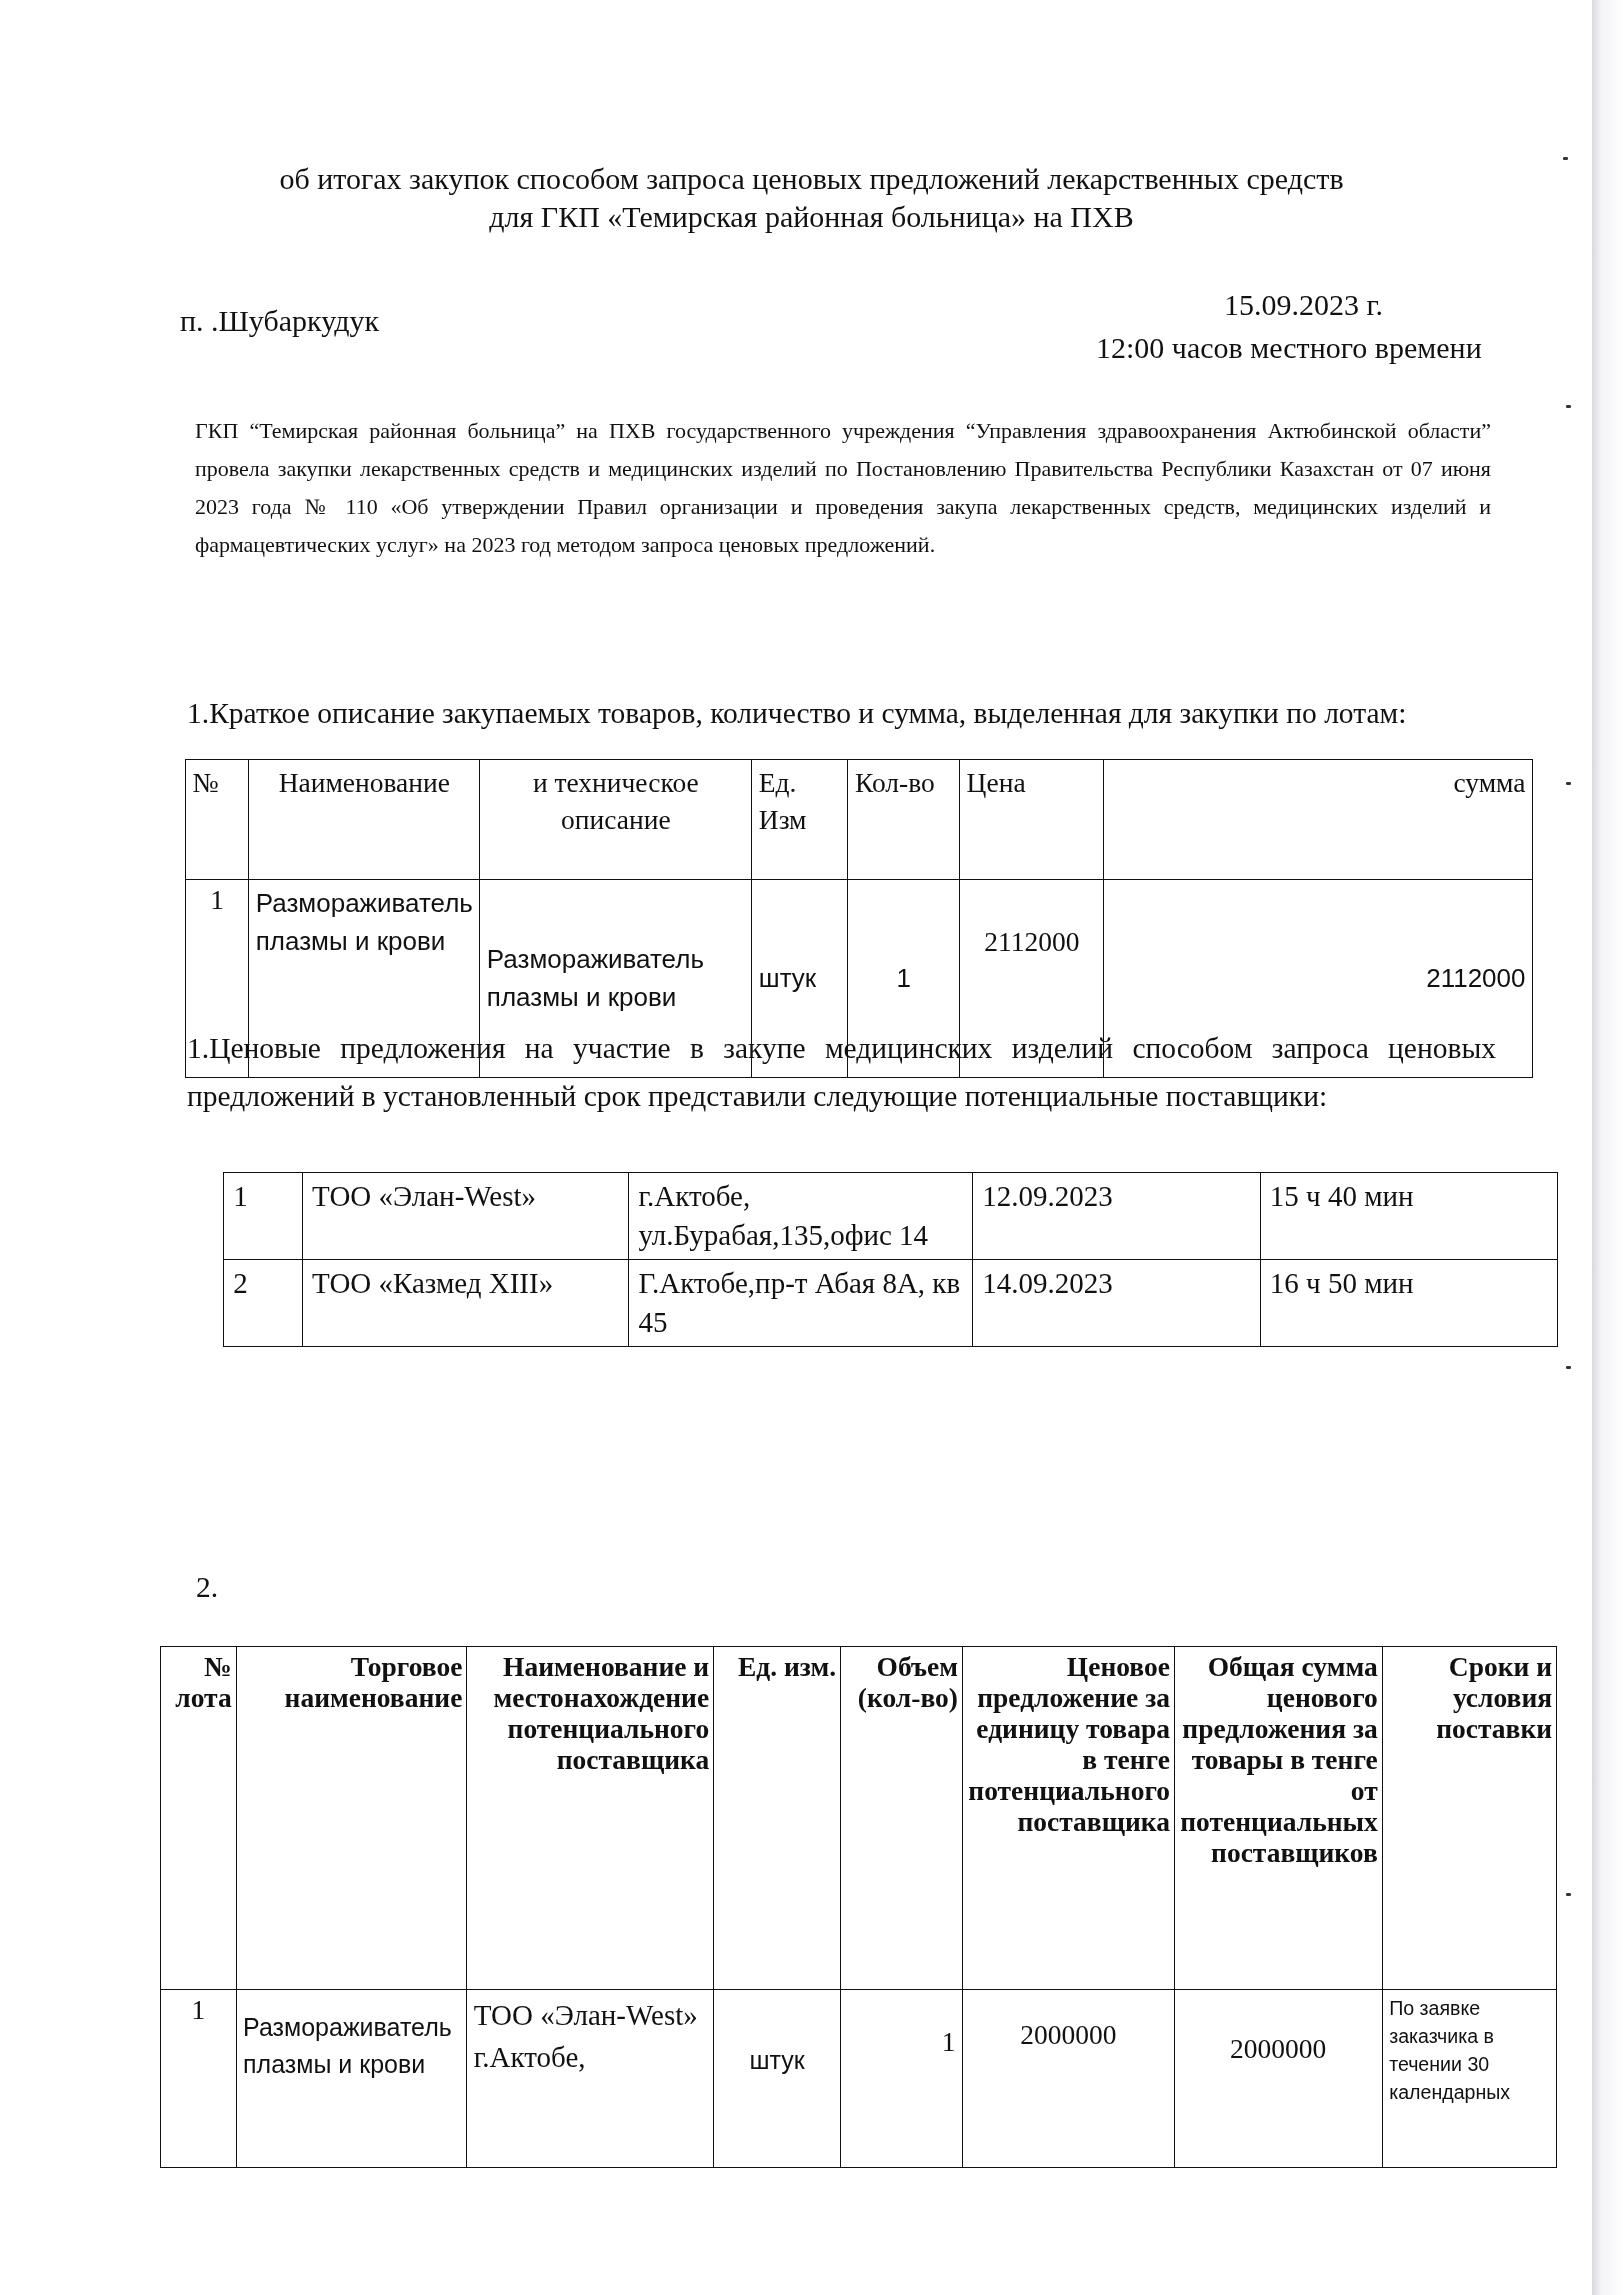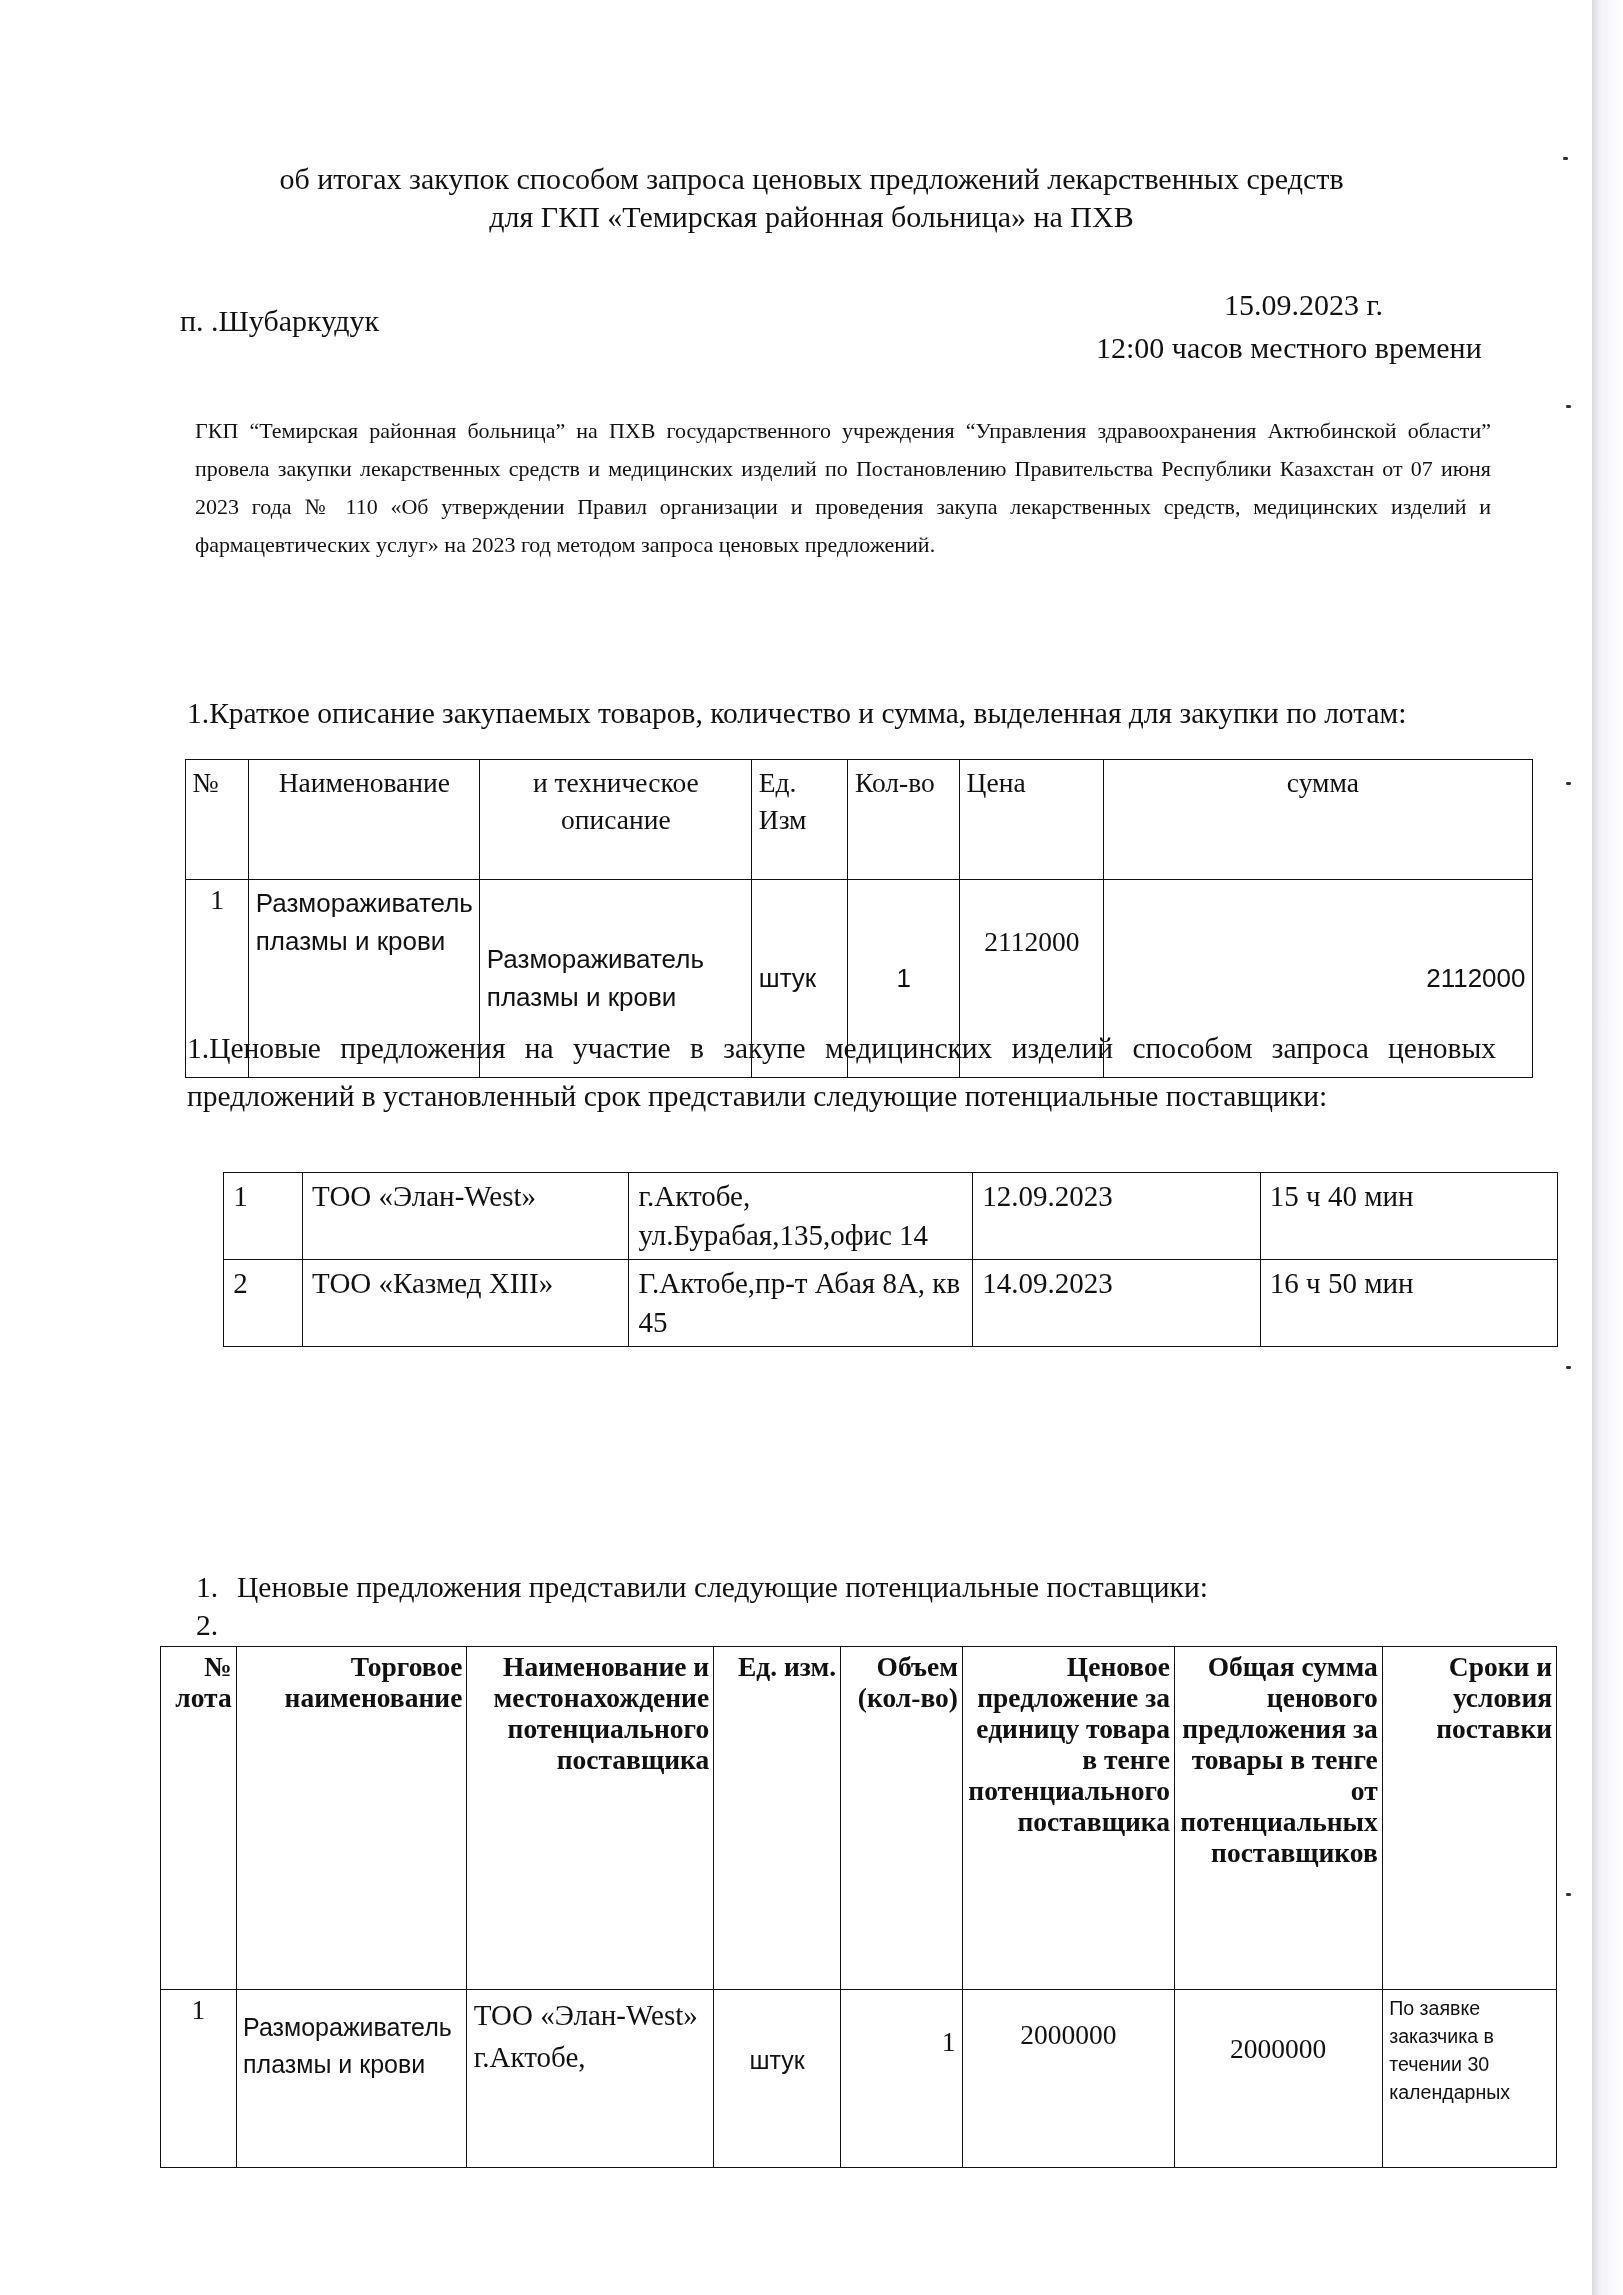--- a/index.html
+++ b/index.html
@@ -88,21 +88,21 @@
         <col style="width:452px">
     </colgroup>
     <tbody>
         <tr>
       <th style="text-align:left">№</th>
       <th class="center">Наименование</th>
       <th class="center">и техническое описание</th>
       <th style="text-align:left">Ед. Изм</th>
       <th style="text-align:left">Кол-во</th>
       <th style="text-align:left">Цена</th>
-      <th style="text-align:center;padding-left:15.7px">сумма</th>
+      <th style="text-align:right;padding-left:15.7px">сумма</th>
     </tr>
     <tr>
       <td class="center">1</td>
       <td class="sans">Размораживатель плазмы и крови</td>
       <td class="sans vmid">Размораживатель плазмы и крови</td>
       <td class="sans vmid">штук</td>
       <td class="sans vmid center">1</td>
       <td class="center" style="padding-top:46px">2112000</td>
       <td class="sans vmid right">2112000</td>
     </tr>
@@ -131,23 +131,20 @@
       <td>2</td>
       <td>ТОО «Казмед XIII»</td>
       <td>Г.Актобе,пр-т Абая 8А, кв 45</td>
       <td>14.09.2023</td>
       <td>16 ч 50 мин</td>
     </tr>
   </tbody>
     </table>
 
   <div class="sec3">
-    <div>
-      <span class="num">1.</span><span>Ценовые предложения представили следующие потенциальные поставщики:</span>
-    </div>
     <div>
       <span class="num">2.</span>
     </div>
   </div>
 
   <table class="t3">
     <colgroup>
       <col style="width:75px">
         <col style="width:229px">
         <col style="width:245px">

